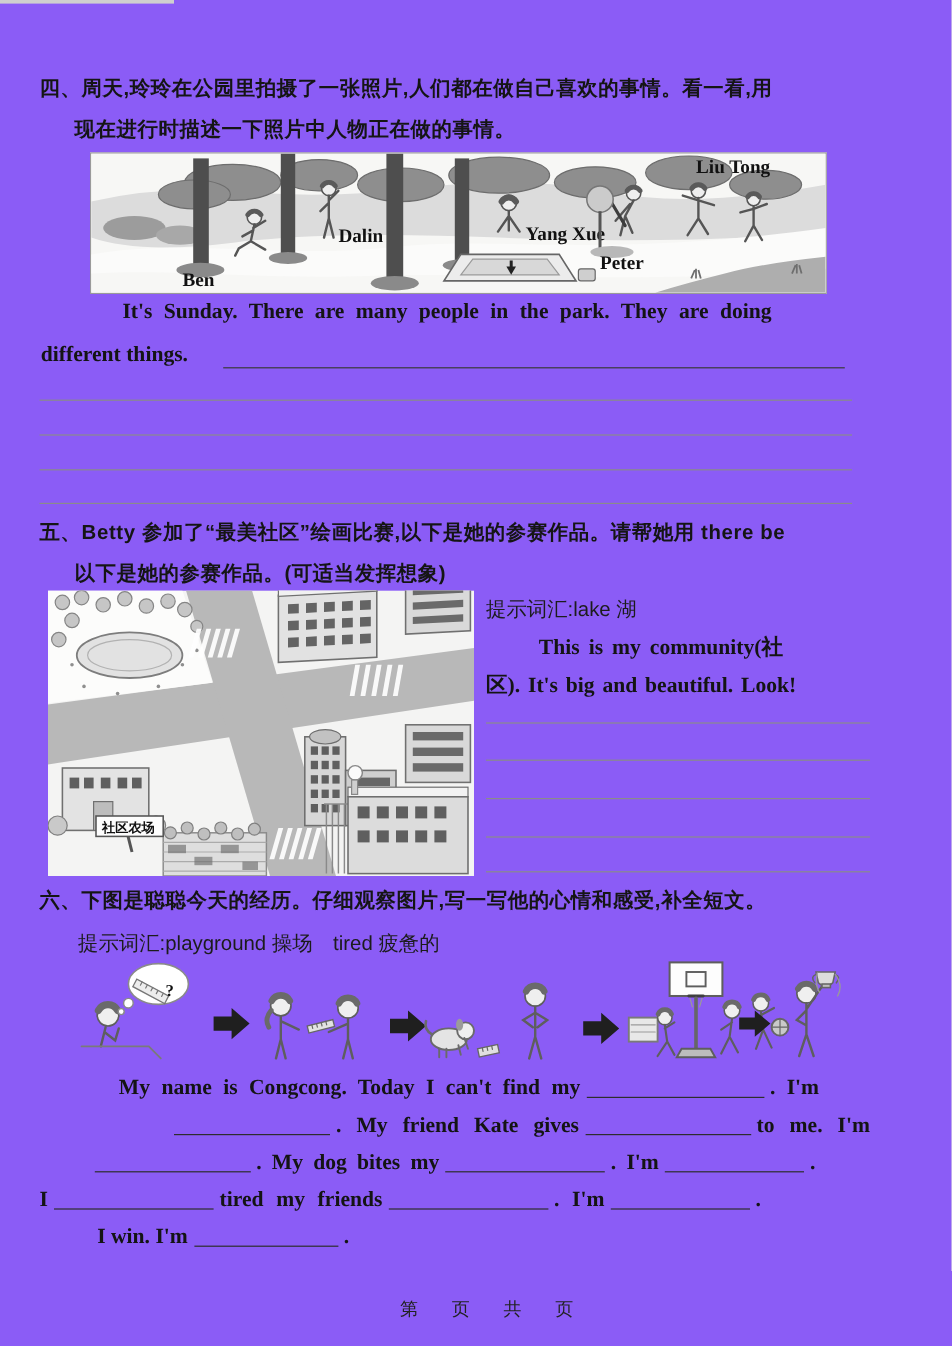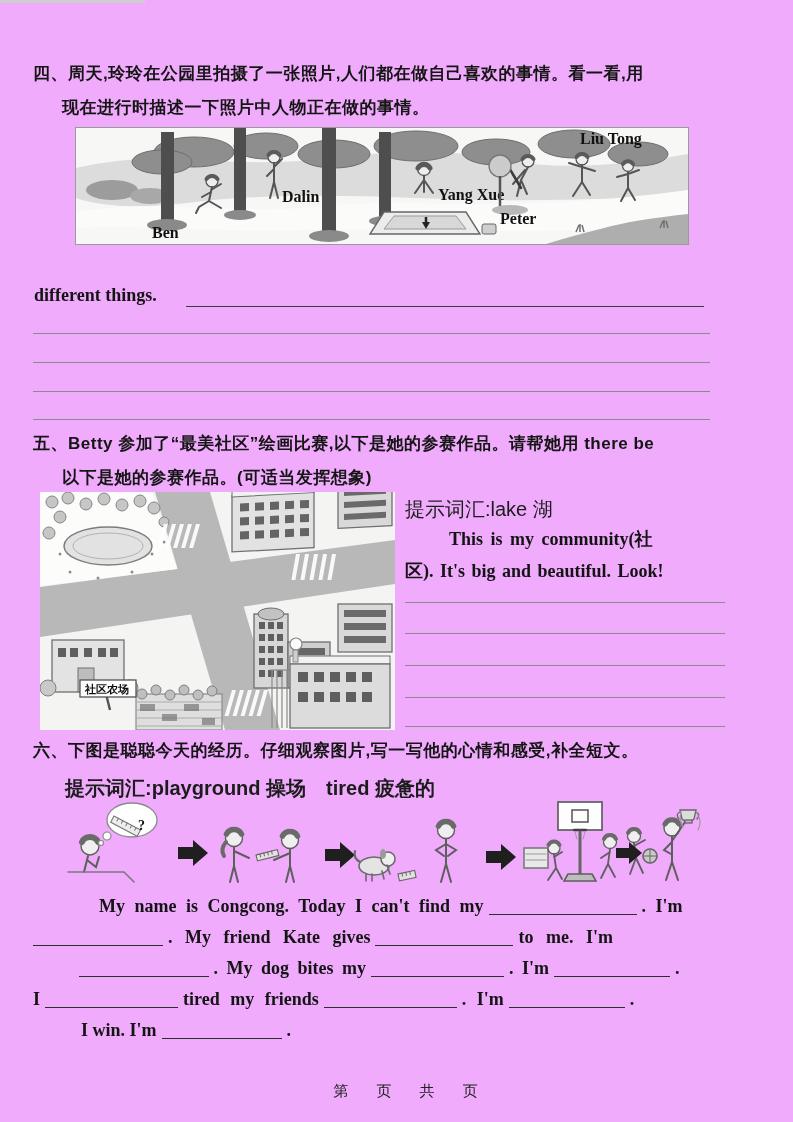--- a/index.html
+++ b/index.html
@@ -1,18 +1,18 @@
 <!DOCTYPE html>
 <html><head>
 <meta charset="utf-8">
 <style>
   html,body{margin:0;padding:0;background:#e8e8e8;}
-  .page{position:relative;width:793px;height:1122px;margin:0 auto;background:#f0abfc;overflow:hidden;}
+  .page{position:relative;width:793px;height:1122px;margin:0 auto;background:#8b5cf6;overflow:hidden;}
   .zh{font-family:"Liberation Sans",sans-serif;font-weight:600;color:#151515;font-size:17px;letter-spacing:.5px;line-height:1.3;}
-  .zh-light{font-family:"Liberation Sans",sans-serif;font-weight:500;color:#1c1c1c;font-size:20px;}
+  .zh-light{font-family:"Liberation Sans",sans-serif;font-weight:500;color:#1c1c1c;font-size:17px;}
   .en{font-family:"Liberation Serif",serif;font-weight:600;color:#141414;font-size:18px;}
   .abs{position:absolute;}
   .rule{position:absolute;border-top:1.6px solid #8b8b8b;height:0;}
   .blank{display:inline-block;border-bottom:1.6px solid #2d2d2d;height:15px;vertical-align:-3px;margin:0 5px;}
   .imgbox{position:absolute;border:1px solid #9a9a9a;background:#f7f7f5;}
   .fillline{position:absolute;left:33px;width:692px;white-space:nowrap;}
   .footer{position:absolute;left:0;top:1082px;width:100%;text-align:center;font-family:"Liberation Sans",sans-serif;font-weight:500;font-size:15px;color:#222;word-spacing:16px;letter-spacing:4px;padding-left:11px;}
   .scan-strip{position:absolute;left:0;top:0;width:145px;height:3px;background:#cfcfcf;}
   svg text{font-family:"Liberation Serif",serif;font-weight:700;fill:#111;}
   svg text.zhsvg{font-family:"Liberation Sans",sans-serif;font-weight:600;}
@@ -107,20 +107,21 @@
         <path d="M0,12 V28 M0,14 L-11,17 M0,14 L11,10 M0,28 L-7,41 M0,28 L7,40"></path>
       </g>
       <text x="504" y="16" font-size="16">Liu Tong</text>
       <g stroke="#6f6f6f" stroke-width="1.5" fill="none">
         <path d="M500,104 l3,-7 M504,104 l0,-8 M508,104 l-2,-7"></path>
         <path d="M584,100 l3,-7 M588,100 l0,-8 M592,100 l-2,-7"></path>
       </g>
     </svg>
   </div>
 
+  <div class="abs en" style="left:68px;top:249px;width:637px;text-indent:34px;word-spacing:5px;">It's  Sunday. There  are  many  people  in  the  park. They  are  doing</div>
   <div class="abs en" style="left:34px;top:285px;">different things.</div>
   <div class="rule" style="left:186px;top:306px;width:518px;border-top-color:#3a3a3a;"></div>
   <div class="rule" style="left:33px;top:333px;width:677px;"></div>
   <div class="rule" style="left:33px;top:362px;width:677px;"></div>
   <div class="rule" style="left:33px;top:391px;width:677px;"></div>
   <div class="rule" style="left:33px;top:419px;width:677px;"></div>
 
   <div class="abs zh" style="left:33px;top:433px;width:730px;">五、Betty 参加了“最美社区”绘画比赛,以下是她的参赛作品。请帮她用 there be</div>
   <div class="abs zh" style="left:62px;top:467px;width:700px;">以下是她的参赛作品。(可适当发挥想象)</div>
 
@@ -303,21 +304,21 @@
   <div class="abs zh-light" style="left:405px;top:496px;">提示词汇:lake 湖</div>
   <div class="abs en" style="left:405px;top:527px;width:322px;text-indent:44px;word-spacing:3px;">This is my community(社</div>
   <div class="abs en" style="left:405px;top:559px;width:322px;word-spacing:2px;">区). It's big and beautiful. Look!</div>
   <div class="rule" style="left:405px;top:602px;width:320px;"></div>
   <div class="rule" style="left:405px;top:633px;width:320px;"></div>
   <div class="rule" style="left:405px;top:665px;width:320px;"></div>
   <div class="rule" style="left:405px;top:697px;width:320px;"></div>
   <div class="rule" style="left:405px;top:726px;width:320px;"></div>
 
   <div class="abs zh" style="left:33px;top:740px;width:740px;">六、下图是聪聪今天的经历。仔细观察图片,写一写他的心情和感受,补全短文。</div>
-  <div class="abs zh-light" style="left:65px;top:775px;width:700px;font-weight:bold;">提示词汇:playground 操场　tired 疲惫的</div>
+  <div class="abs zh-light" style="left:65px;top:775px;width:700px;">提示词汇:playground 操场　tired 疲惫的</div>
 
   <div class="abs" style="left:62px;top:800px;">
     <svg width="640" height="95" viewBox="0 0 640 95">
 
       <g stroke="#5e5e5e" stroke-width="2" fill="none" stroke-linecap="round">
         <g transform="translate(28,38)">
           <circle cx="0" cy="8" r="9" fill="#efefef" stroke-width="1.4"></circle>
           <path d="M-8,4 A9,9 0 0 1 8,4" stroke="#6a6a6a" stroke-width="6"></path>
           <path d="M-2,18 L-6,34 M-3,22 L6,29 L9,19"></path>
           <path d="M-22,34 L34,34 L44,44" stroke="#7a7a7a" stroke-width="1.6"></path>
@@ -415,21 +416,21 @@
             <path d="M28,-2 q7,9 2,18 M13,-3 q-2,10 2,16" stroke="#999" stroke-width="1.1"></path>
           </g>
         </g>
       </g>
     </svg>
   </div>
 
   <div class="fillline en" style="top:896px;padding-left:66px;word-spacing:5px;">
     <span>My name is Congcong. Today I can't find my</span><span class="blank" style="width:148px;"></span><span>. I'm</span>
   </div>
-  <div class="fillline en" style="top:927px;word-spacing:8px;">
+  <div class="fillline en" style="top:927px;word-spacing:8px;text-align:right;">
     <span class="blank" style="width:130px;margin-left:0;"></span><span>. My friend Kate gives</span><span class="blank" style="width:138px;"></span><span>to me. I'm</span>
   </div>
   <div class="fillline en" style="top:958px;word-spacing:4px;text-align:center;">
     <span class="blank" style="width:130px;margin-left:0;"></span><span>. My dog bites my</span><span class="blank" style="width:133px;"></span><span>. I'm</span><span class="blank" style="width:116px;"></span><span>.</span>
   </div>
   <div class="fillline en" style="top:989px;word-spacing:6px;">
     <span>I</span><span class="blank" style="width:133px;"></span><span>tired my friends</span><span class="blank" style="width:133px;"></span><span>. I'm</span><span class="blank" style="width:116px;"></span><span>.</span>
   </div>
   <div class="fillline en" style="top:1020px;margin-left:48px;">
     <span>I win. I'm</span><span class="blank" style="width:120px;"></span><span>.</span>

